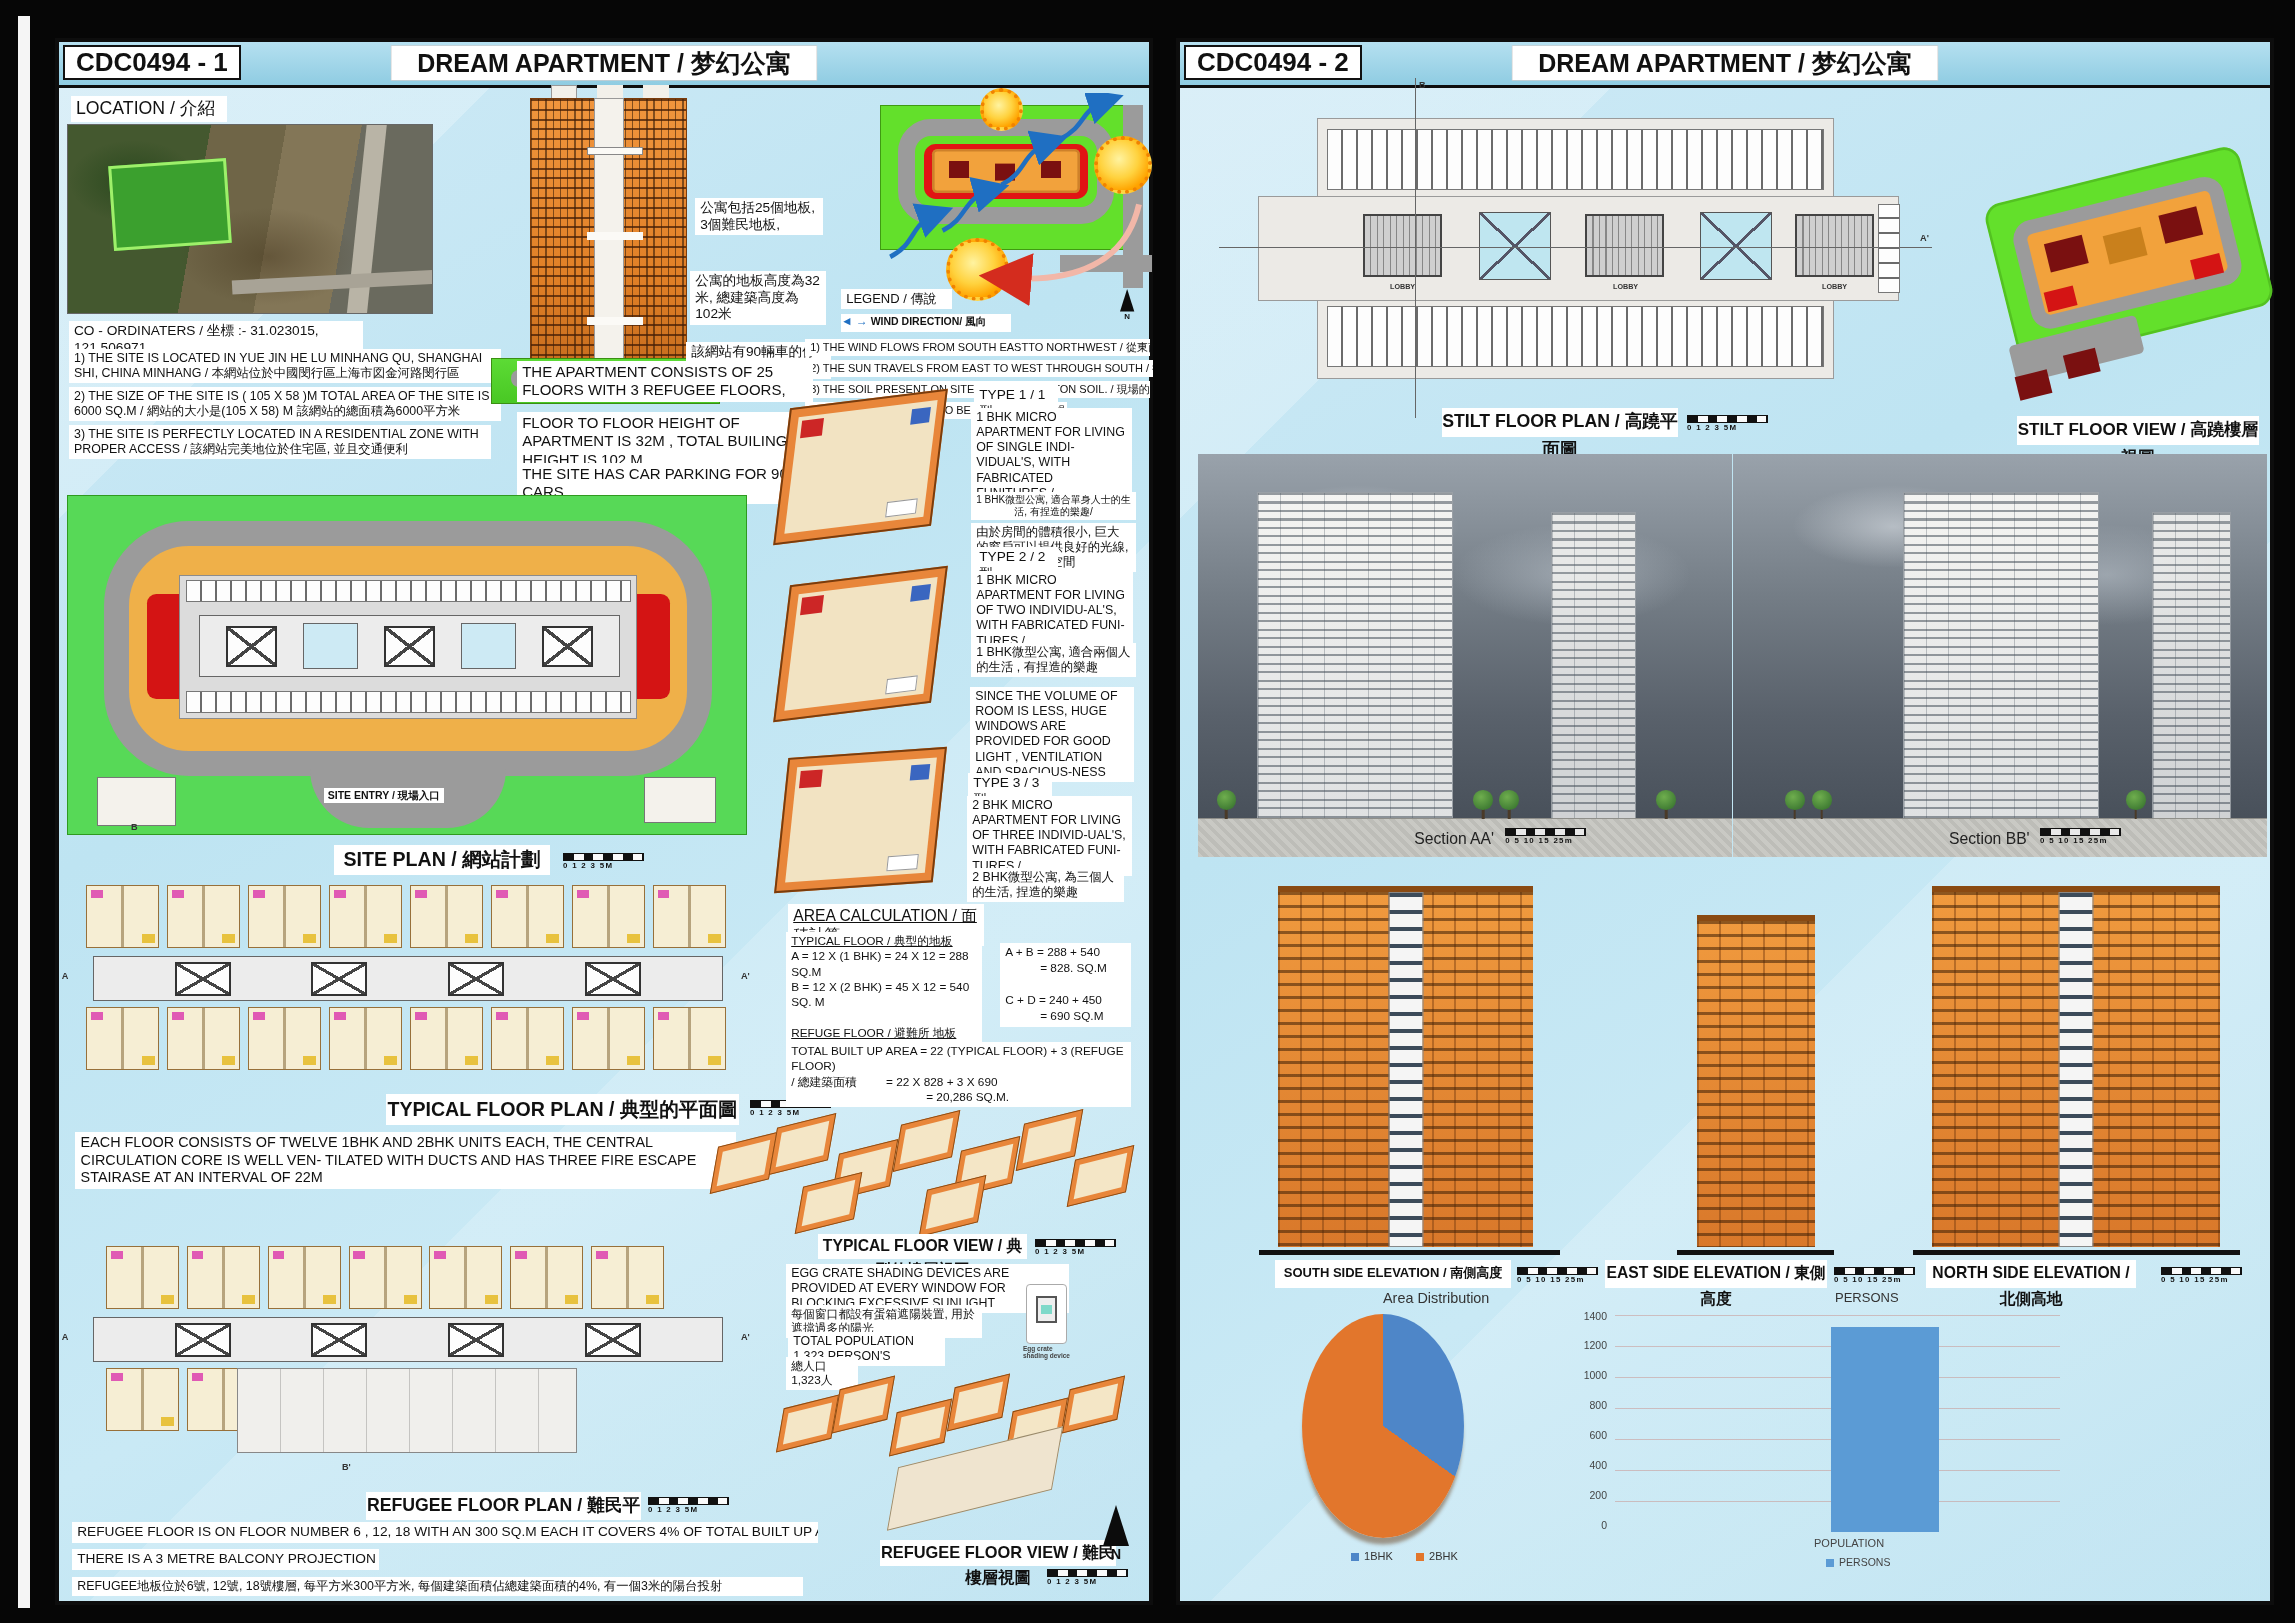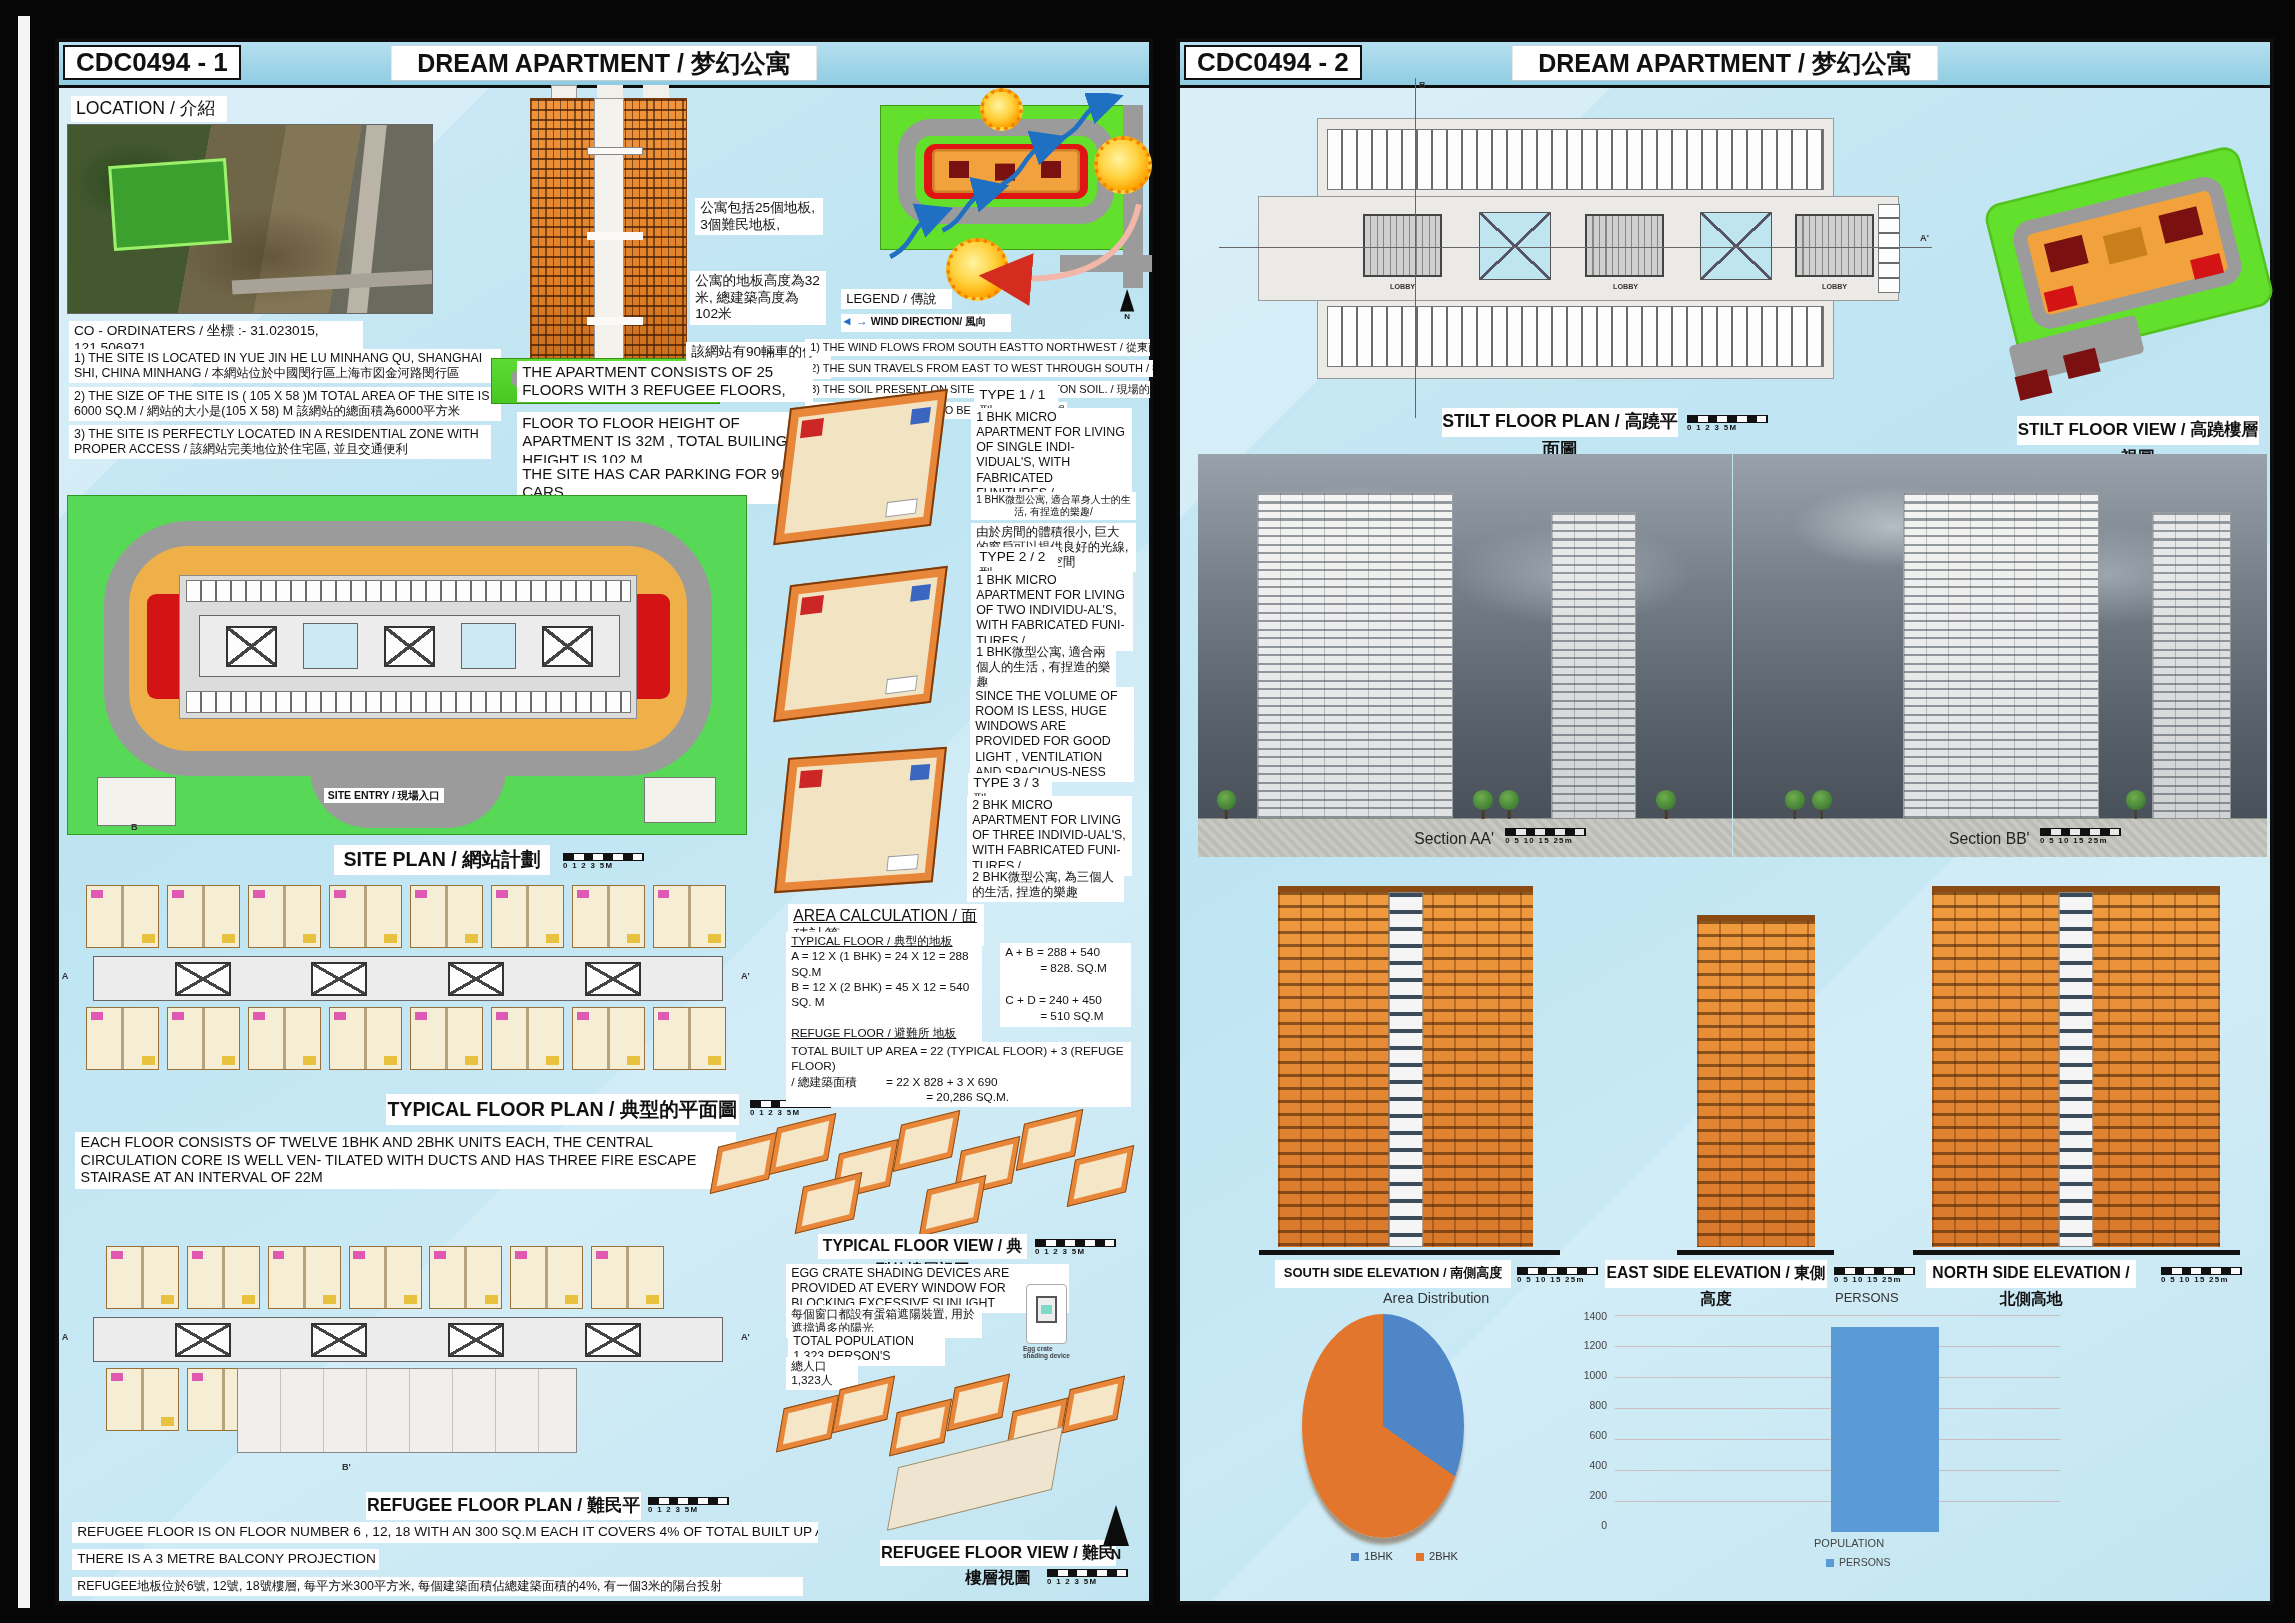--- a/index.html
+++ b/index.html
@@ -251,21 +251,21 @@
   <div class="isoCard" style="left:710px;top:527px;width:183px;height:150px;">
     <div class="isoRoom">
         <div class="floor"></div>
         <div class="f1"></div>
         <div class="f2"></div>
         <div class="f3"></div>
       </div>
   </div>
   <div class="tb" style="left:915px;top:505px;width:84px;font-size:13.7px;">TYPE 2 / 2型</div>
   <div class="tb" style="left:912px;top:529px;width:162px;font-size:12.4px;">1 BHK  MICRO APARTMENT FOR LIVING OF TWO INDIVIDU-AL'S, WITH FABRICATED FUNI-TURES /</div>
-  <div class="tb" style="left:912px;top:601px;width:145px;font-size:12.4px;">1 BHK微型公寓, 適合兩個人的生活 , 有捏造的樂趣</div>
+  <div class="tb" style="left:912px;top:601px;width:165px;font-size:12.4px;">1 BHK微型公寓, 適合兩個人的生活 , 有捏造的樂趣</div>
   <div class="tb" style="left:911px;top:645px;width:164px;font-size:12.4px;">SINCE THE VOLUME OF ROOM IS LESS, HUGE WINDOWS ARE PROVIDED FOR GOOD LIGHT , VENTILATION AND SPACIOUS-NESS</div>
 
   <div class="isoCard" style="left:710px;top:703px;width:183px;height:150px;">
     <div class="isoRoom" style="transform:rotate(-4deg) skewX(-10deg);">
         <div class="floor"></div>
         <div class="f1"></div>
         <div class="f2"></div>
         <div class="f3"></div>
       </div>
   </div>
@@ -279,21 +279,21 @@
     <span>A = 12 X (1 BHK) = 24 X 12 = 288 SQ.M</span><br>
     <span>B = 12 X (2 BHK) = 45 X 12 = 540 SQ. M</span><br><br>
     <span class="u">REFUGE FLOOR / 避難所 地板</span><br>
     <span>C = 10 X (1 BHK) = 24 X 10 = 240 SQ. M.</span><br>
     <span>D = 10 X (2 BHK) = 45 X 10 = 450 SQ.M.</span>
   </div>
   <div class="tb" style="left:941px;top:901px;width:131px;font-size:11.8px;line-height:1.35;">
     <span>A + B =  288 + 540</span><br>
     <span style="padding-left:35px;">= 828. SQ.M</span><br><br>
     <span>C + D = 240 + 450</span><br>
-    <span style="padding-left:35px;">= 510 SQ.M</span>
+    <span style="padding-left:35px;">= 690 SQ.M</span>
   </div>
   <div class="tb" style="left:727px;top:1000px;width:345px;font-size:11.8px;line-height:1.3;">
     <span>TOTAL  BUILT UP AREA = 22 (TYPICAL FLOOR) + 3 (REFUGE FLOOR)</span><br>
     <span>/  總建築面積</span>
     <span style="padding-left:26px;">= 22 X 828 + 3 X 690</span><br>
     <span style="padding-left:135px;">= 20,286 SQ.M.</span>
   </div>
 
   <div class="abs" style="left:641px;top:1060px;width:445px;height:131px;">
     <div class="blk" style="left:13px;top:39px;width:59px;height:42px;">

